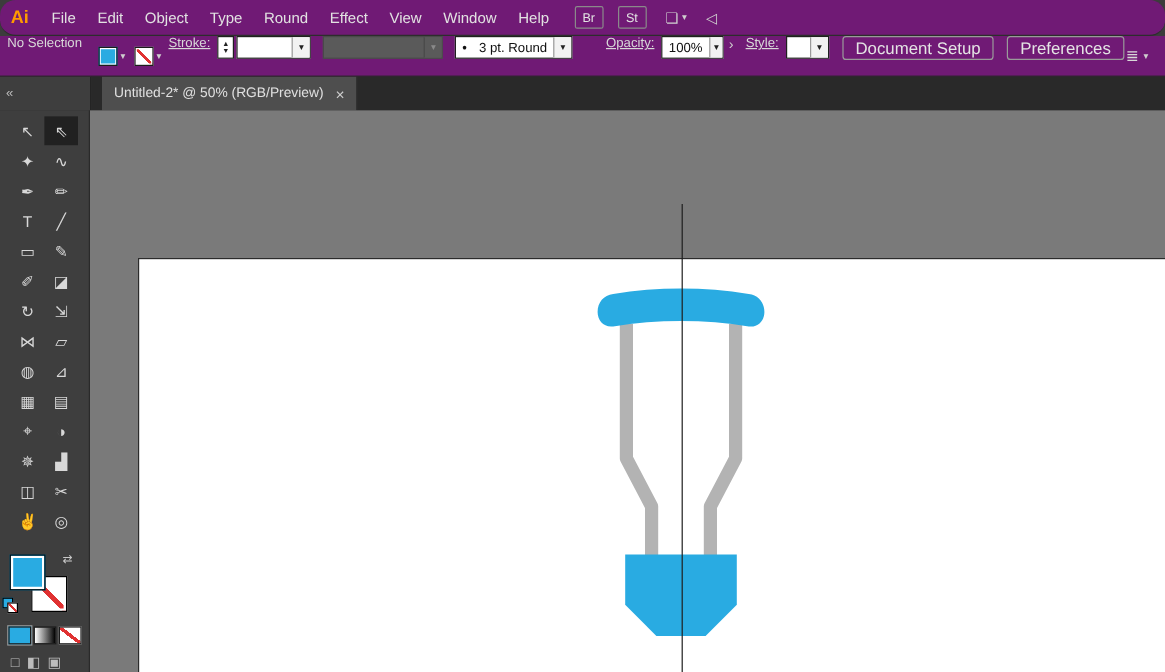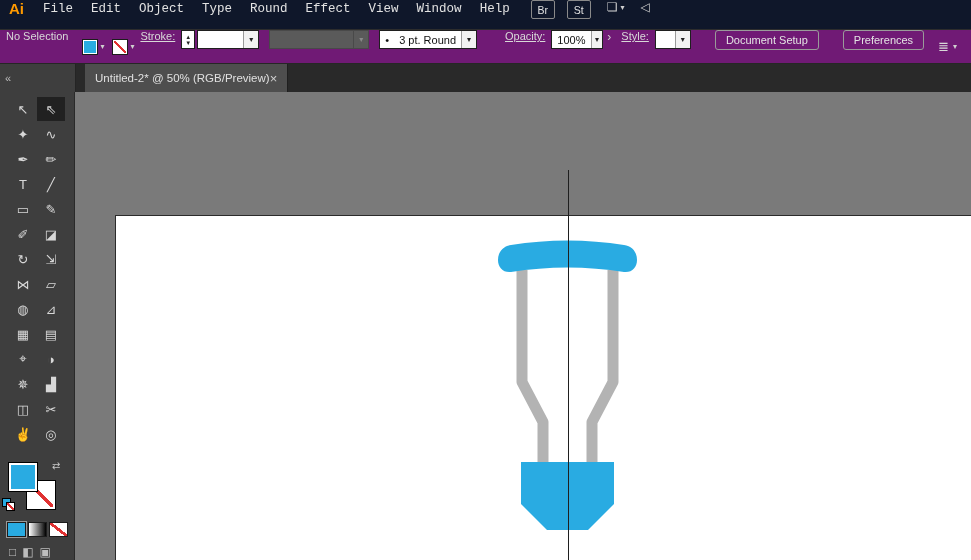--- a/index.html
+++ b/index.html
@@ -1,23 +1,23 @@
 <!DOCTYPE html>
 <html><head>
 <meta charset="utf-8">
 <style>
   * { margin:0; padding:0; box-sizing:border-box; }
   html,body { width:971px; height:560px; overflow:hidden; background:#3c3c3c;
     font-family:"Liberation Sans", sans-serif; }
 
   
-  .menubar { height:30px; background:#0f172a; display:flex; align-items:flex-start;
-    color:#e2e2e2; font-size:12.5px; border-bottom:1px solid #2d2d2d; }
+  .menubar { height:30px; background:#701a75; display:flex; align-items:center;
+    color:#e2e2e2; font-size:12.5px; border-bottom:1px solid #2d2d2d;border-radius:13px; }
   .ai-logo { color:#ff9a00; font-weight:bold; font-size:15px; padding:0 10px 0 9px; }
-  .menu-item { padding:0 9px; height:18px; display:flex; align-items:center; cursor:default;font-family:Liberation Mono, monospace; }
+  .menu-item { padding:0 9px; height:18px; display:flex; align-items:center; cursor:default; }
   .mb-btn { width:24px; height:19px; border:1px solid #8a8a8a; border-radius:2px;
     display:flex; align-items:center; justify-content:center; font-size:10.5px;
     color:#e2e2e2; margin-left:12px; }
   .mb-icon { margin-left:16px; color:#cfcfcf; font-size:12px; display:flex; align-items:center; gap:3px; }
   .caret { font-size:8px; color:#cfcfcf; }
 
   
   .controlbar { height:34px; background:#701a75; border-bottom:1px solid #262626;
     display:flex; font-size:11px; color:#d8d8d8; }
   .cb-label { margin:0 6px; white-space:nowrap; }
@@ -32,31 +32,31 @@
   .combo .val { padding:0 5px; white-space:nowrap; }
   .combo .arrow { width:15px; height:100%; border-left:1px solid #9a9a9a;
     display:flex; align-items:center; justify-content:center; font-size:8px; color:#222; background:#f2f2f2; }
   .combo.disabled { background:#5a5a5a; border-color:#494949; }
   .combo.disabled .arrow { background:#5a5a5a; border-left-color:#494949; color:#8a8a8a; }
   .stepper { width:14px; height:19px; background:#fff; border:1px solid #1f1f1f;
     display:flex; flex-direction:column; align-items:center; justify-content:center;
     font-size:6px; line-height:6px; color:#222; margin-right:2px; }
   .flyout { margin:0 4px; color:#cfcfcf; font-size:12px; }
   .cb-button { height:20px; border:1px solid #9a9a9a; border-radius:3px; background:transparent;
-    color:#e4e4e4; font-size:11px; padding:0 10px; margin-left:24px;
+    color:#e4e4e4; font-size:14px; padding:0 10px; margin-left:11px;
     font-family:"Liberation Sans", sans-serif; }
   .cb-right { margin-left:auto; margin-right:14px; display:flex; align-items:center; gap:4px;
     color:#d8d8d8; font-size:13px; }
 
   
   .tabbar { height:28px; background:#292929; display:flex; align-items:stretch; }
   .tab-left { width:76px; background:#3e3e3e; border-right:1px solid #242424;
     color:#bdbdbd; font-size:11px; display:flex; align-items:center; padding-left:5px; }
   .doc-tab { margin-left:9px; background:#4e4e4e; color:#e0e0e0; font-size:11.5px;
-    display:flex; align-items:center; padding:0 10px; border-right:1px solid #1f1f1f; }
+    display:flex; align-items:center; gap:10px; padding:0 10px; border-right:1px solid #1f1f1f; }
   .tab-close { color:#cfcfcf; font-size:13px; cursor:pointer; }
 
   
   .main { position:relative; height:468px; }
   .toolpanel { position:absolute; left:0; top:0; bottom:0; width:75px; background:#3e3e3e;
     border-right:1px solid #2a2a2a; }
   .tools { display:grid; grid-template-columns:28px 28px; justify-content:center;
     row-gap:1px; padding-top:5px; }
   .tool { height:24px; display:flex; align-items:center; justify-content:center;
     font-size:13px; color:#d8d8d8; cursor:pointer; }

